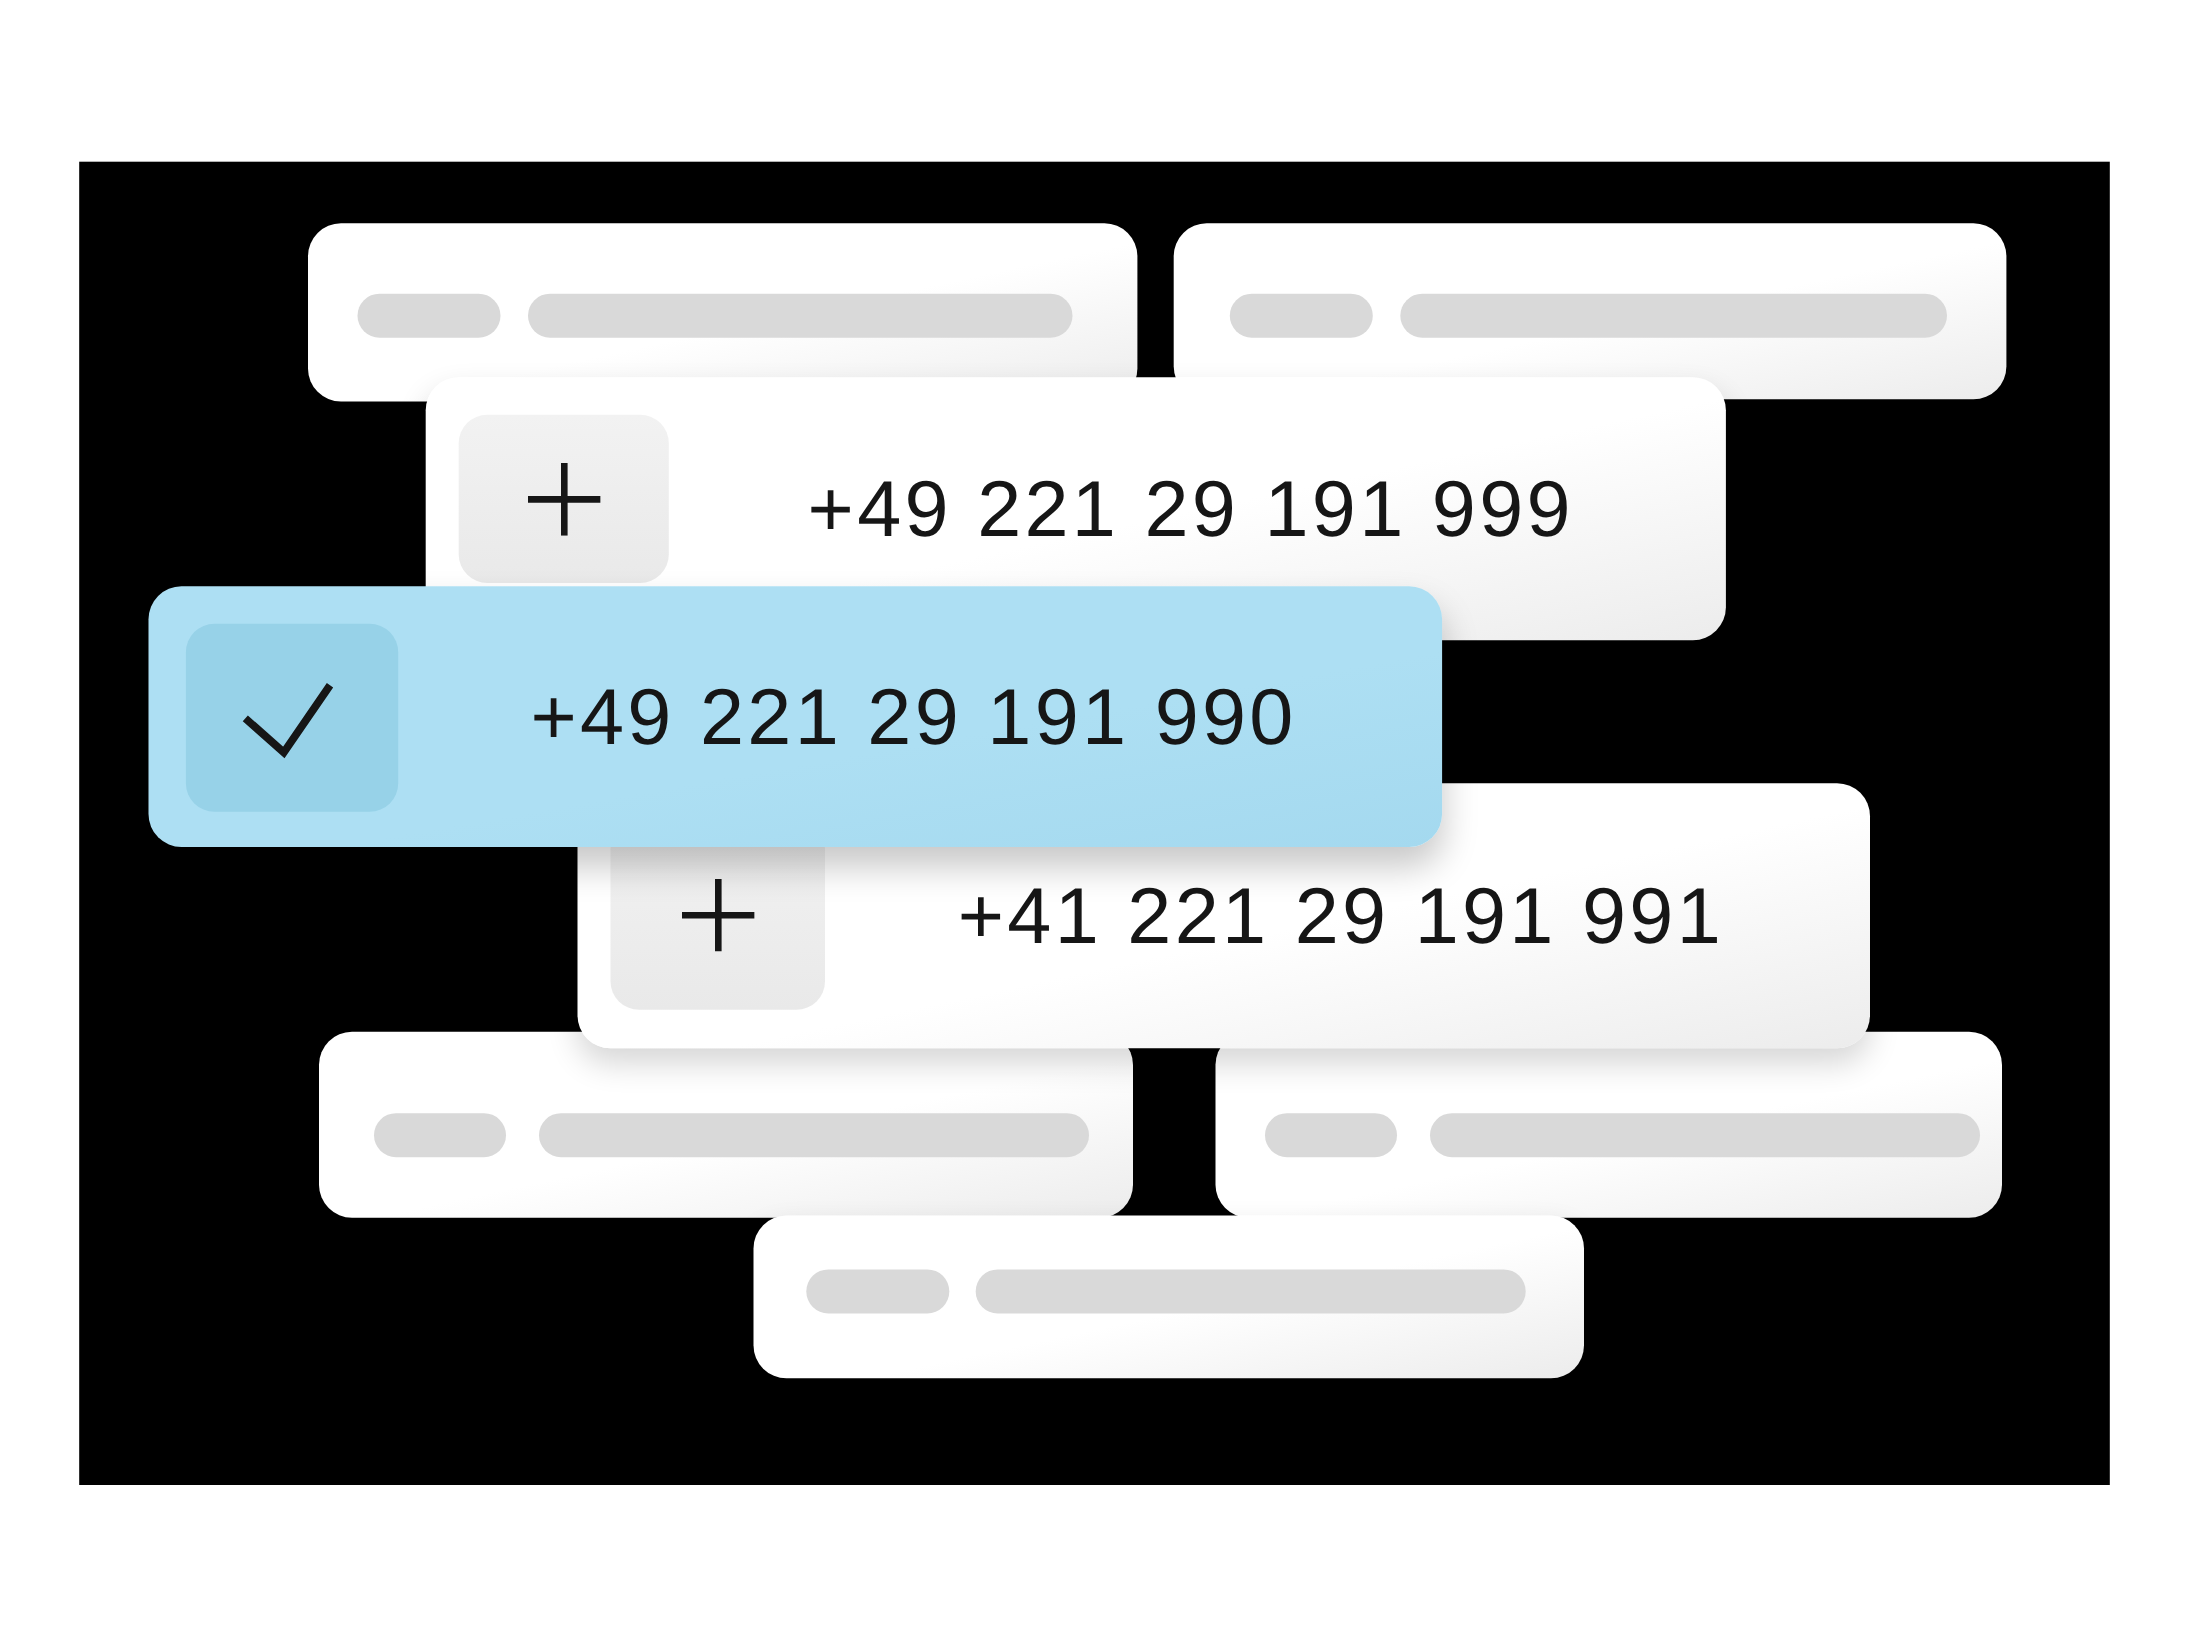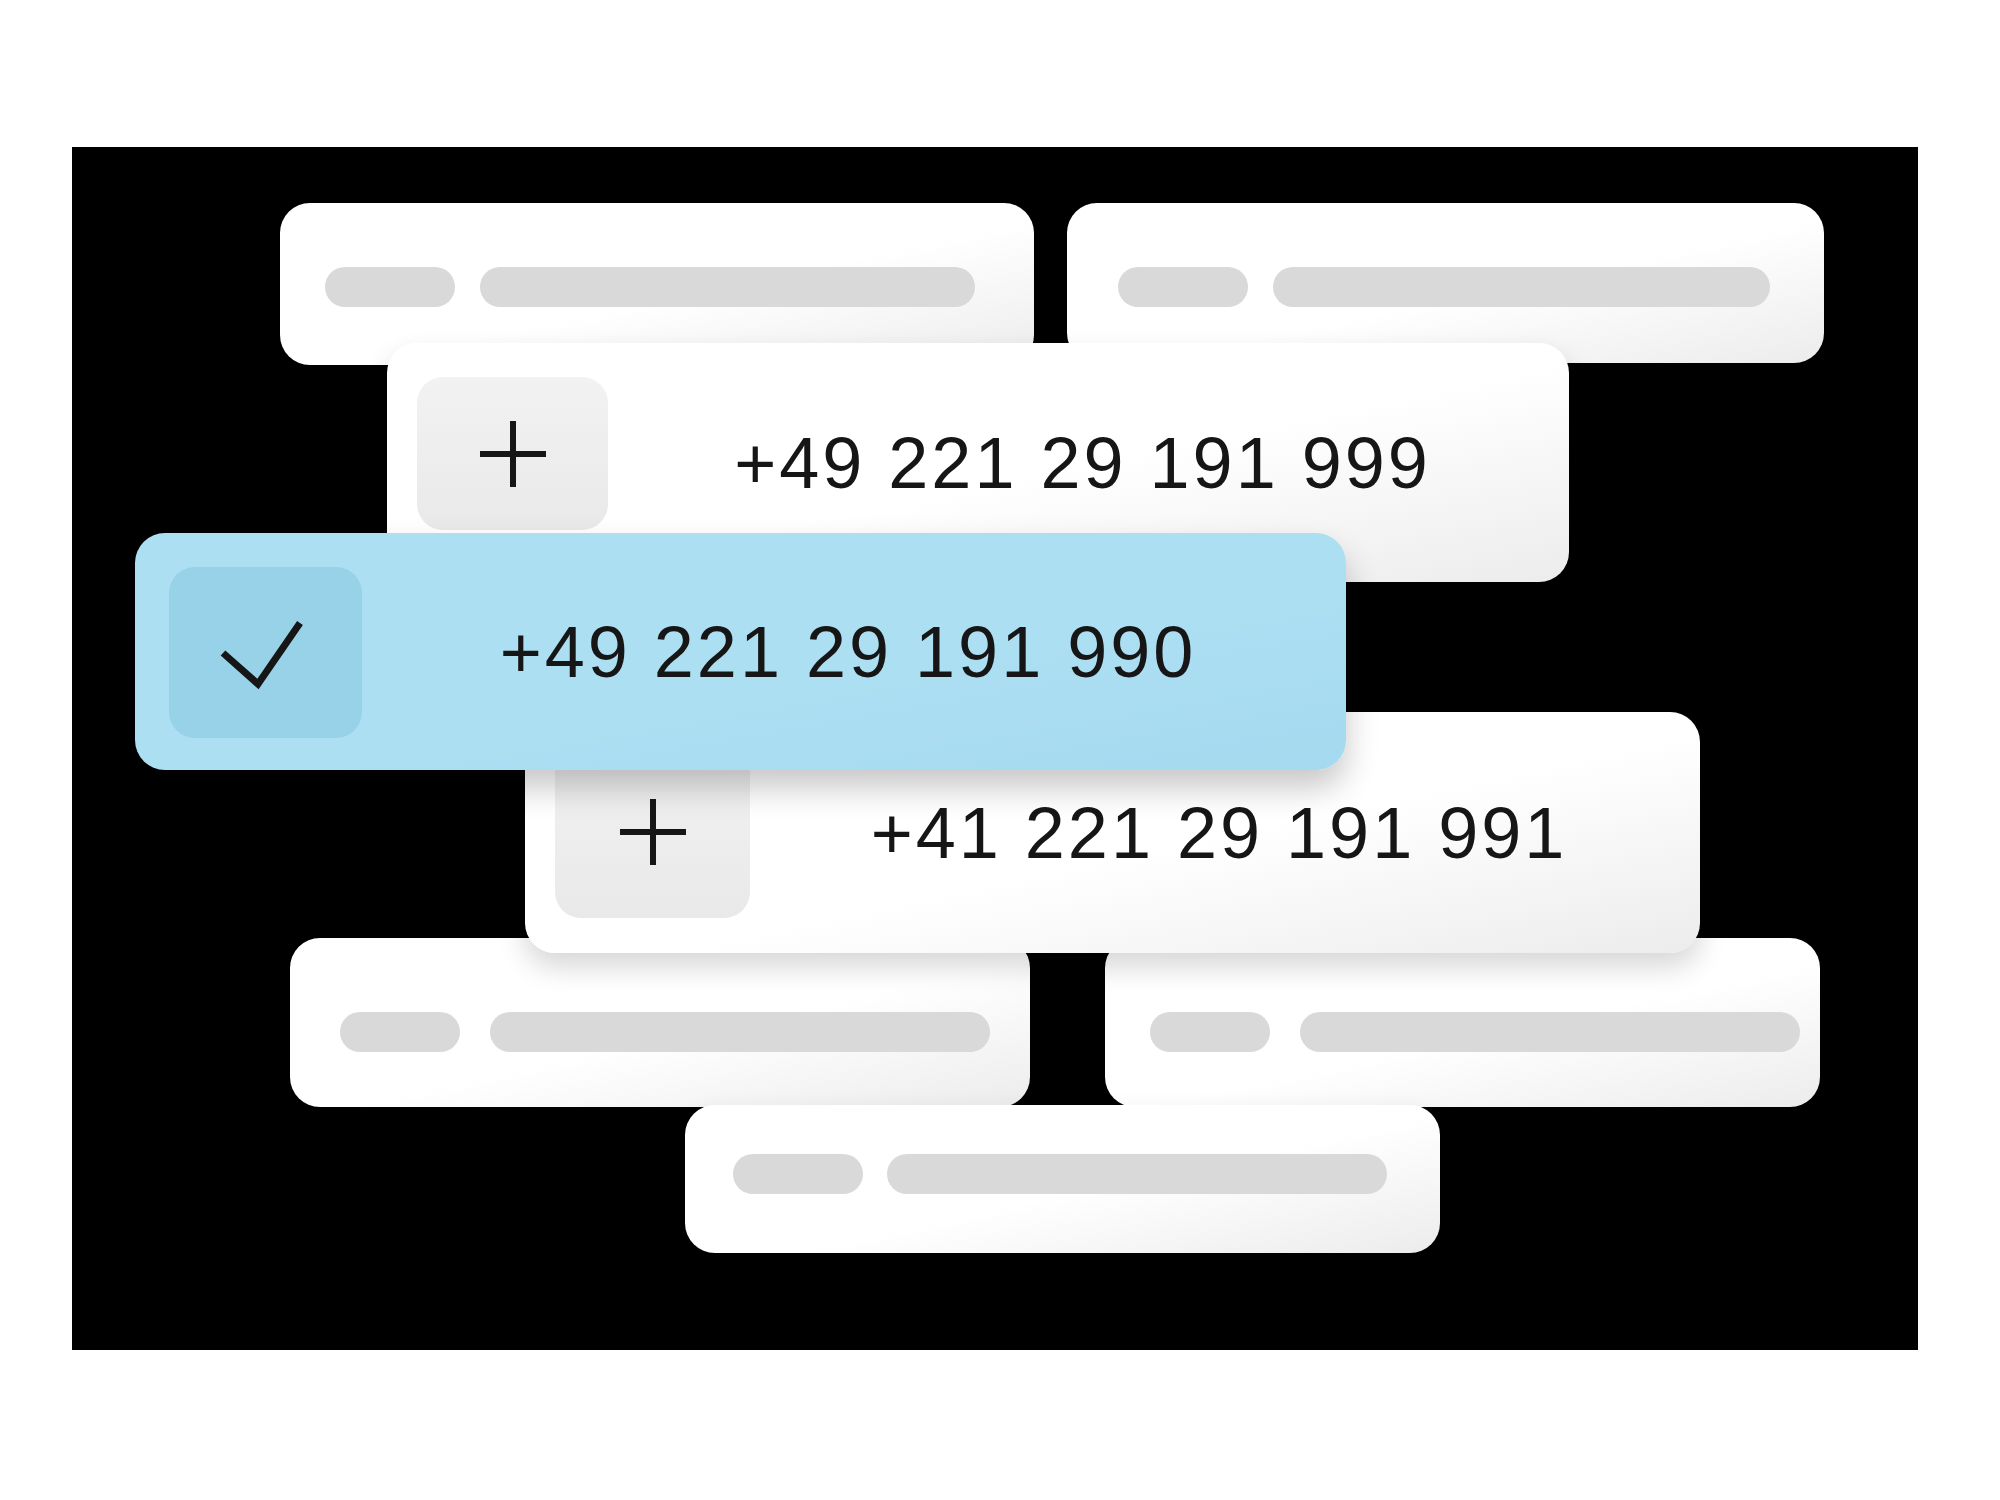--- a/index.html
+++ b/index.html
@@ -96,21 +96,21 @@
   #card-skeleton-br .pill.b { left: 195px; top: 74px; width: 500px; }
 
   #card-skeleton-bc { left: 685px;  top: 1105px; width: 755px;  height: 148px; }
   #card-skeleton-bc .pill.a { left: 48px;  top: 49px; width: 130px; }
   #card-skeleton-bc .pill.b { left: 202px; top: 49px; width: 500px; }
 
   #card-option-991 { left: 525px; top: 712px; width: 1175px; height: 241px; }
   #card-option-991 .tile { left: 30px; top: 34px; width: 195px; height: 172px; }
   #card-option-991 .num-row { left: 225px; }
 
-  #card-option-990 { left: 135px; top: 533px; width: 1176px; height: 237px; padding-left: 35px; }
+  #card-option-990 { left: 135px; top: 533px; width: 1176px; height: 237px; }
   #card-option-990 .tile { left: 34px; top: 34px; width: 193px; height: 171px; }
   #card-option-990 .num-row { left: 227px; }
 </style>
 </head>
 <body>
 
 <div class="stage">
 
   <div class="backdrop"></div>
 

